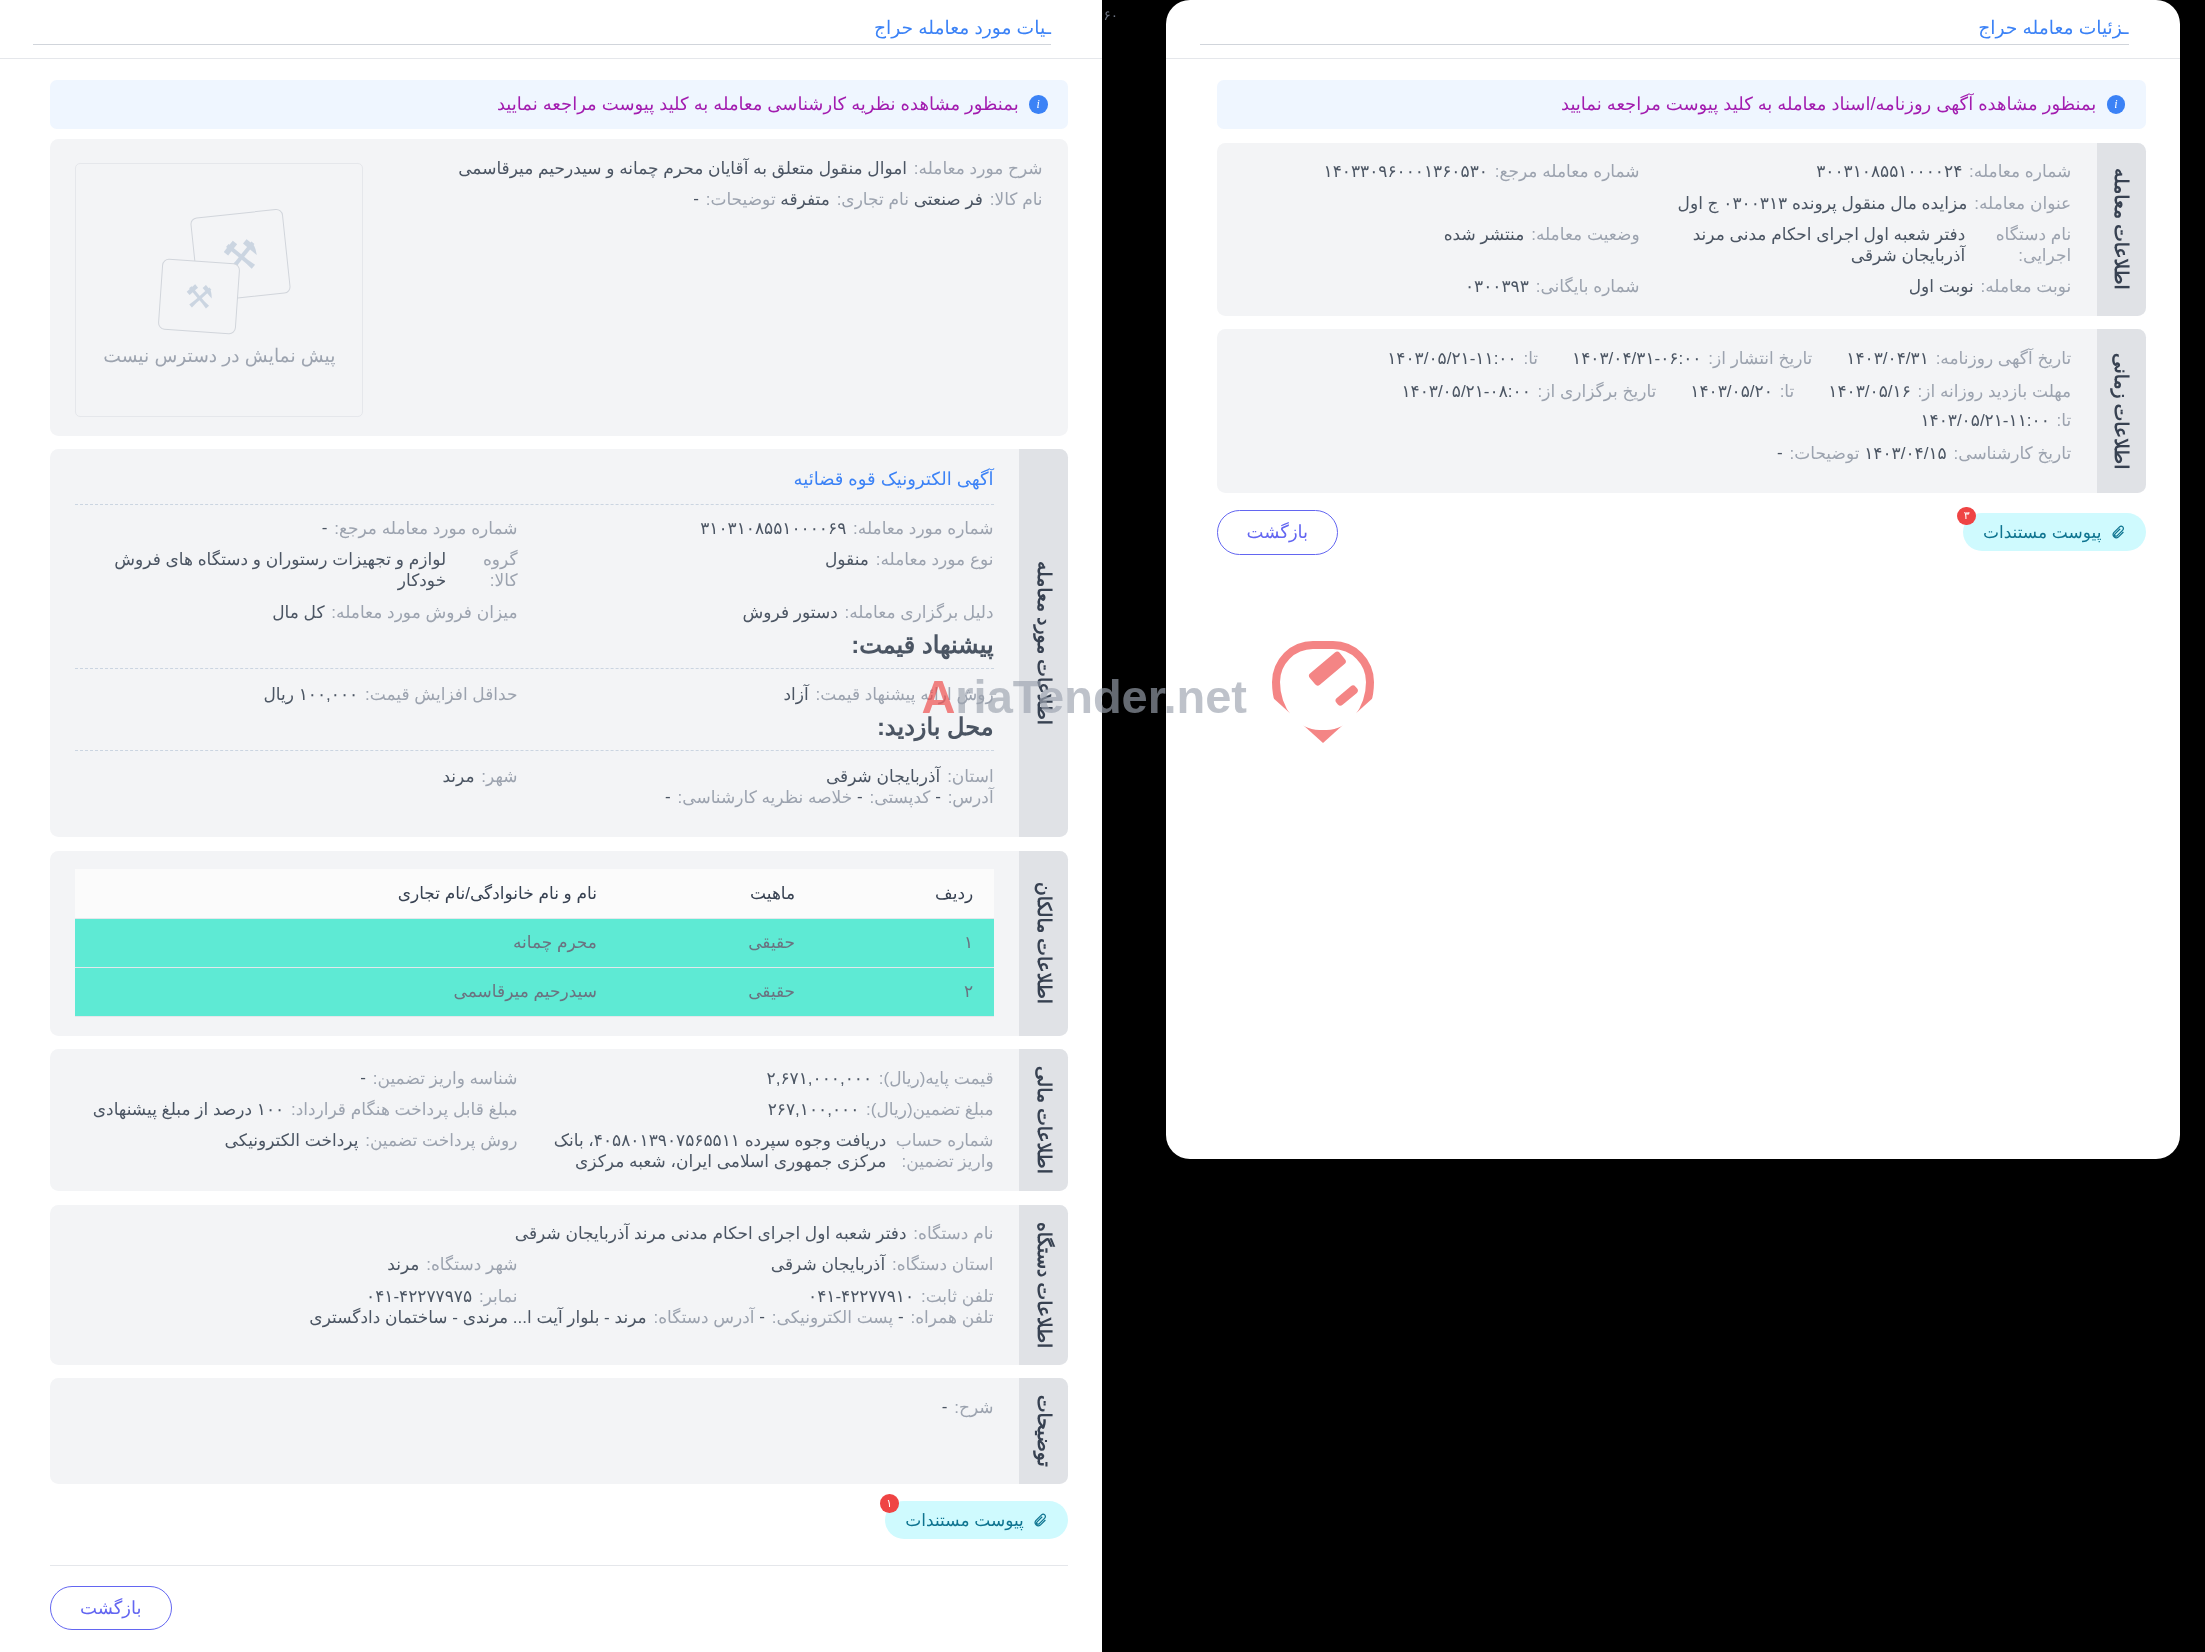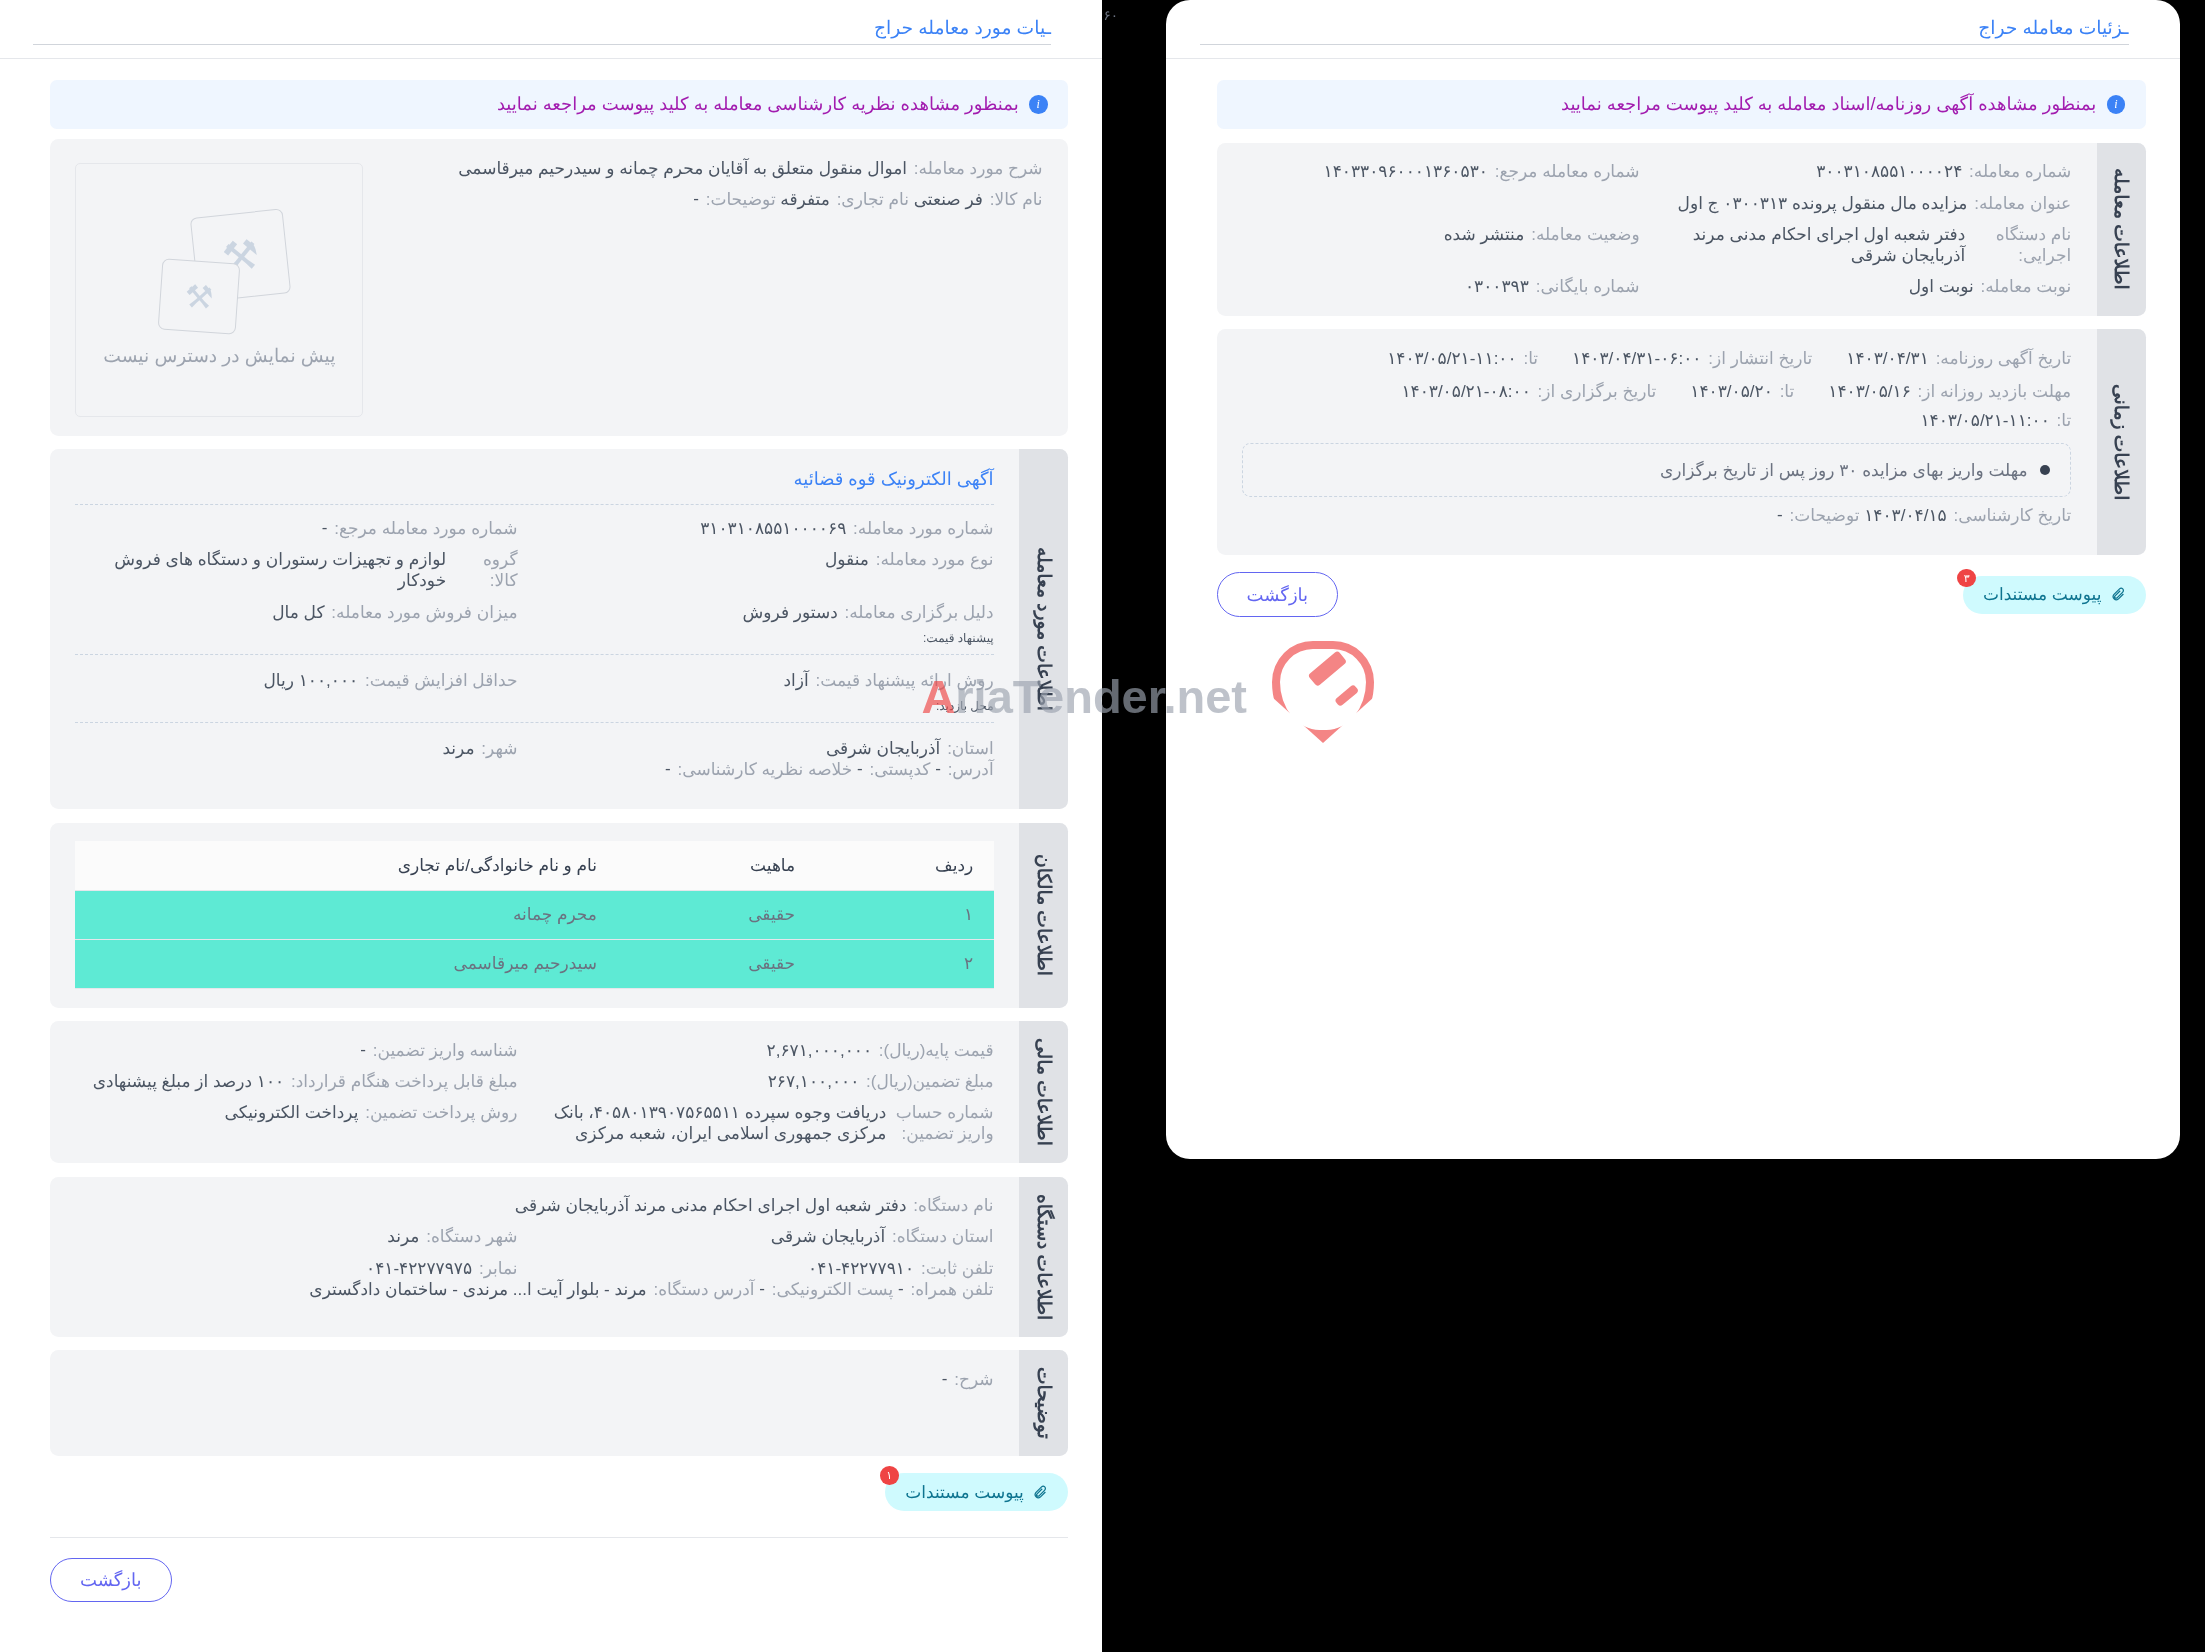--- a/index.html
+++ b/index.html
@@ -86,22 +86,22 @@
   display: flex;
   flex-wrap: wrap;
   gap: 8.5px 34px;
   margin-bottom: 12px;
 }
 .kv { display: inline-flex; gap: 6.8px; font-size: 17px; }
 .kv .lbl { color: #9ca3af; }
 .kv .val { color: #4b5563; }
 .subhead {
   color: #4b5563;
-  font-size: 12px;
-  font-weight: 400;
+  font-size: 24px;
+  font-weight: 700;
   border-bottom: 0.8px dashed #cbd5e1;
   padding-bottom: 8.5px;
   margin: 8.5px 0 15.3px 0;
 }
 .dash-divider { border-top: 0.8px dashed #cbd5e1; margin: 13.6px 0; }
 .preview-box {
   width: 288px;
   height: 254px;
   border: 0.8px solid #e5e7eb;
   border-radius: 5.1px;
@@ -593,24 +593,20 @@
           </div>
         <div class="kv">
             <span class="lbl">تاریخ برگزاری از:</span>
             <span class="val">۱۴۰۳/۰۵/۲۱-۰۸:۰۰</span>
           </div>
         <div class="kv">
             <span class="lbl">تا:</span>
             <span class="val">۱۴۰۳/۰۵/۲۱-۱۱:۰۰</span>
           </div>
       </div>
-      <div class="inner-note">
-        <span class="bullet"></span>
-        <span>مهلت واریز بهای مزایده ۳۰ روز پس از تاریخ برگزاری</span>
-      </div>
       <div class="single-kv kv">
           <span class="lbl">تاریخ کارشناسی:</span>
           <span class="val">۱۴۰۳/۰۴/۱۵</span>
         </div>
       <div class="single-kv kv">
           <span class="lbl">توضیحات:</span>
           <span class="val">-</span>
         </div>
     </div>
   </div>

